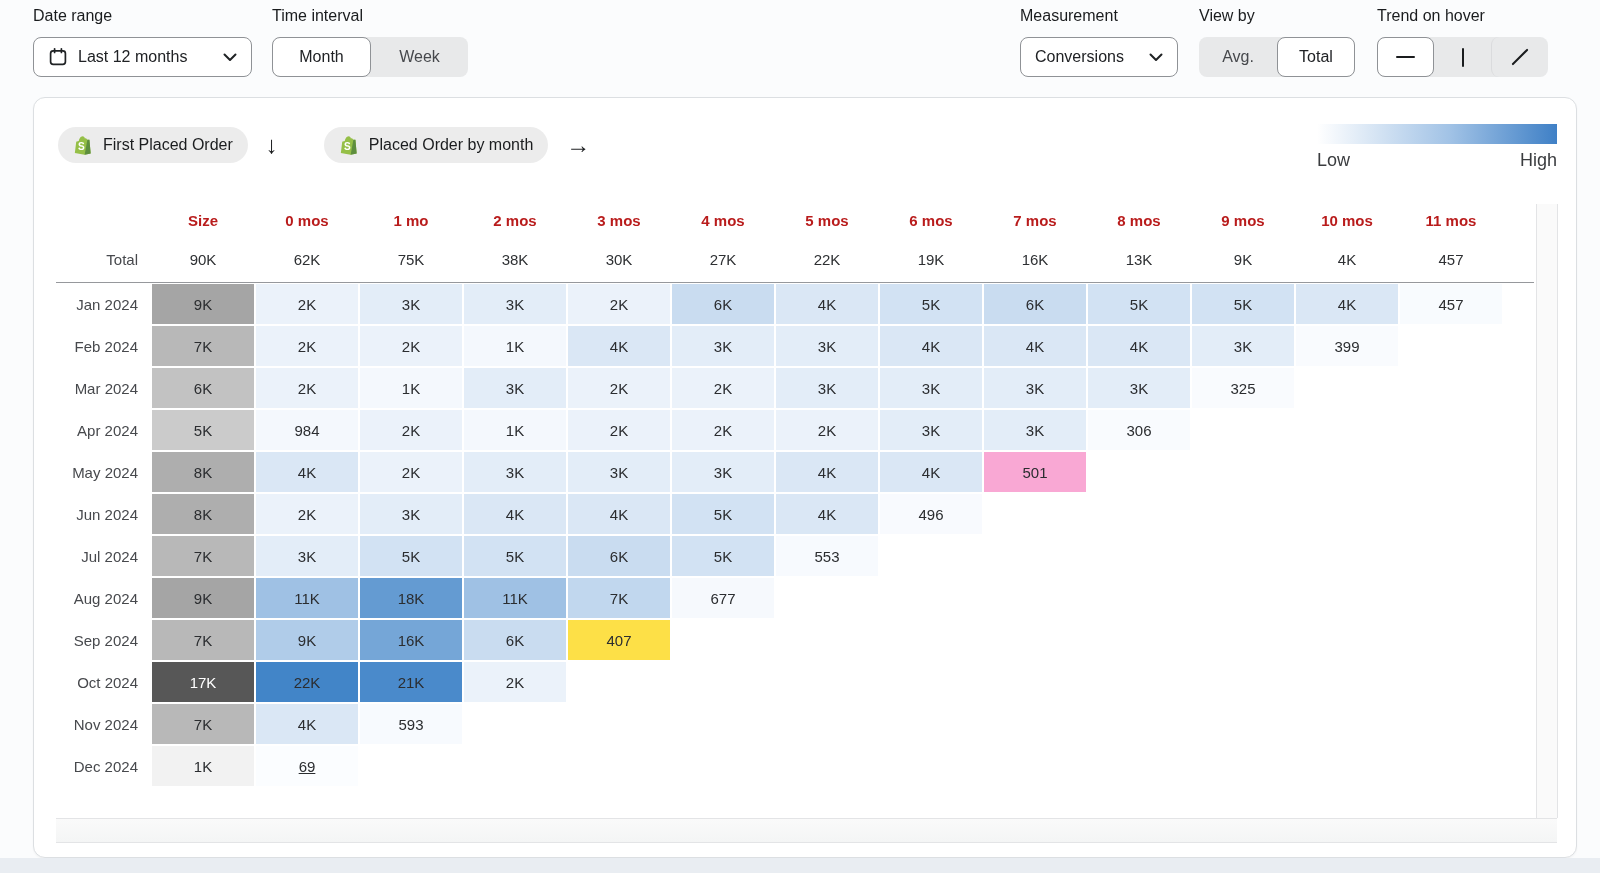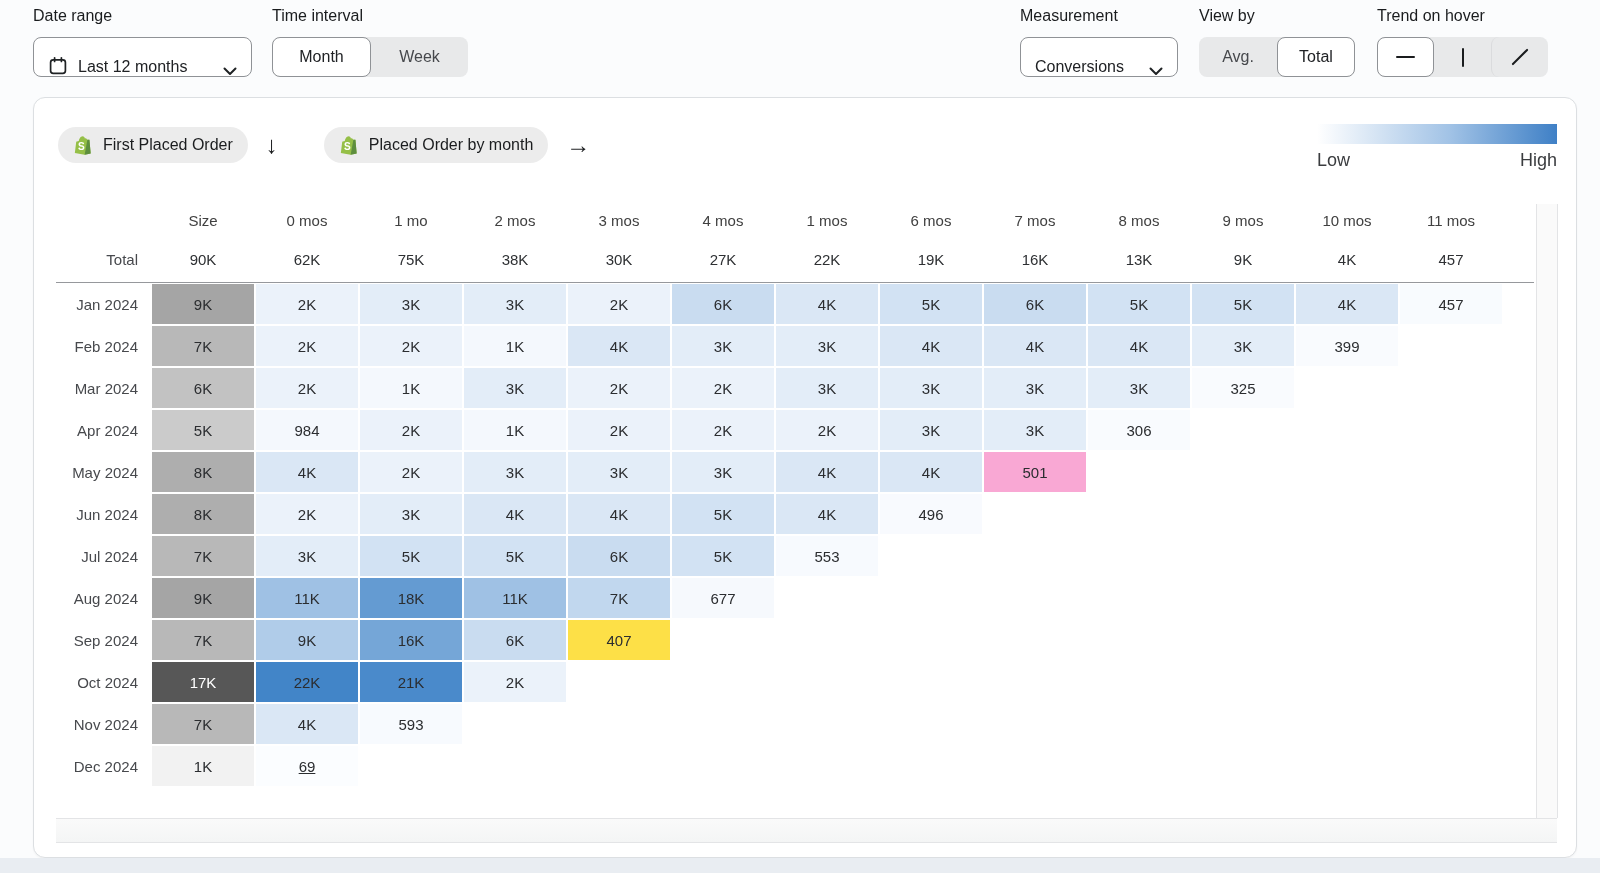--- a/index.html
+++ b/index.html
@@ -10,21 +10,21 @@
     -webkit-font-smoothing:antialiased;
   }
   .bottom-strip { position:absolute; left:0; right:0; bottom:0; height:15px; background:#e9edf2; }
 
   
   .ctl-group { position:absolute; top:7px; }
   .ctl-label { font-size:16px; color:#1a1c1e; margin-bottom:12px; }
   .btn {
     height:40px; box-sizing:border-box; background:#fff;
     border:1px solid #8f9296; border-radius:8px;
-    display:flex; align-items:flex-end; gap:10px; padding:0 14px;
+    display:flex; align-items:center; gap:10px; padding:0 14px;
     font-size:16px; color:#202225; cursor:pointer;
   }
   .seg-group { display:flex; height:40px; background:#e8e9ea; border-radius:8px; }
   .seg {
     box-sizing:border-box; height:40px; display:flex; align-items:center; justify-content:center;
     font-size:16px; color:#46484c; cursor:pointer; border-radius:8px;
   }
   .seg.selected { background:#fff; border:1px solid #8f9296; color:#202225; }
   .chev { display:inline-block; margin-left:2px; }
   .trend-glyph-h { width:19px; height:2px; background:#1a1c1e; border-radius:1px; }
@@ -53,21 +53,21 @@
   .legend-bar { height:20px; background:linear-gradient(90deg,#ffffff,#a2c3e6 55%,#3f80c6); }
   .legend-labels { display:flex; justify-content:space-between; font-size:18px; color:#3a3c3f; margin-top:6px; }
 
   
   .table-wrap { position:absolute; left:22px; top:106px; }
   .t-row { display:grid; grid-template-columns:95px repeat(13,104px); }
   .t-cell {
     height:42px; box-sizing:border-box; display:flex; align-items:center; justify-content:center;
     font-size:15px; color:#2b2d30; border:1px solid #fff;
   }
-  .t-head { height:32px; color:#404040; border:none; }
+  .t-head { height:32px; color:#b91c1c; border:none;font-weight:bold; }
   .t-total { height:46px; color:#2e3033; border:none; }
   .t-label {
     display:flex; align-items:center; justify-content:flex-end;
     padding-right:13px; box-sizing:border-box; font-size:15px; color:#47494d; border:none; background:#fff !important;
   }
   .t-divider { height:1px; width:1478px; background:#96989c; }
 
   .h-track {
     position:absolute; left:22px; top:720px; width:1501px; height:25px; box-sizing:border-box;
     background:linear-gradient(180deg,#fafafa,#f4f5f5);
@@ -180,21 +180,21 @@
 
   <div class="table-wrap" id="cohort-table">
       <div class="t-row">
         <div class="t-cell t-head"></div>
         <div class="t-cell t-head">Size</div>
         <div class="t-cell t-head">0 mos</div>
         <div class="t-cell t-head">1 mo</div>
         <div class="t-cell t-head">2 mos</div>
         <div class="t-cell t-head">3 mos</div>
         <div class="t-cell t-head">4 mos</div>
-        <div class="t-cell t-head">1 mos</div>
+        <div class="t-cell t-head">5 mos</div>
         <div class="t-cell t-head">6 mos</div>
         <div class="t-cell t-head">7 mos</div>
         <div class="t-cell t-head">8 mos</div>
         <div class="t-cell t-head">9 mos</div>
         <div class="t-cell t-head">10 mos</div>
         <div class="t-cell t-head">11 mos</div>
       </div>
       <div class="t-row">
         <div class="t-cell t-total t-label">Total</div>
         <div class="t-cell t-total">90K</div>

